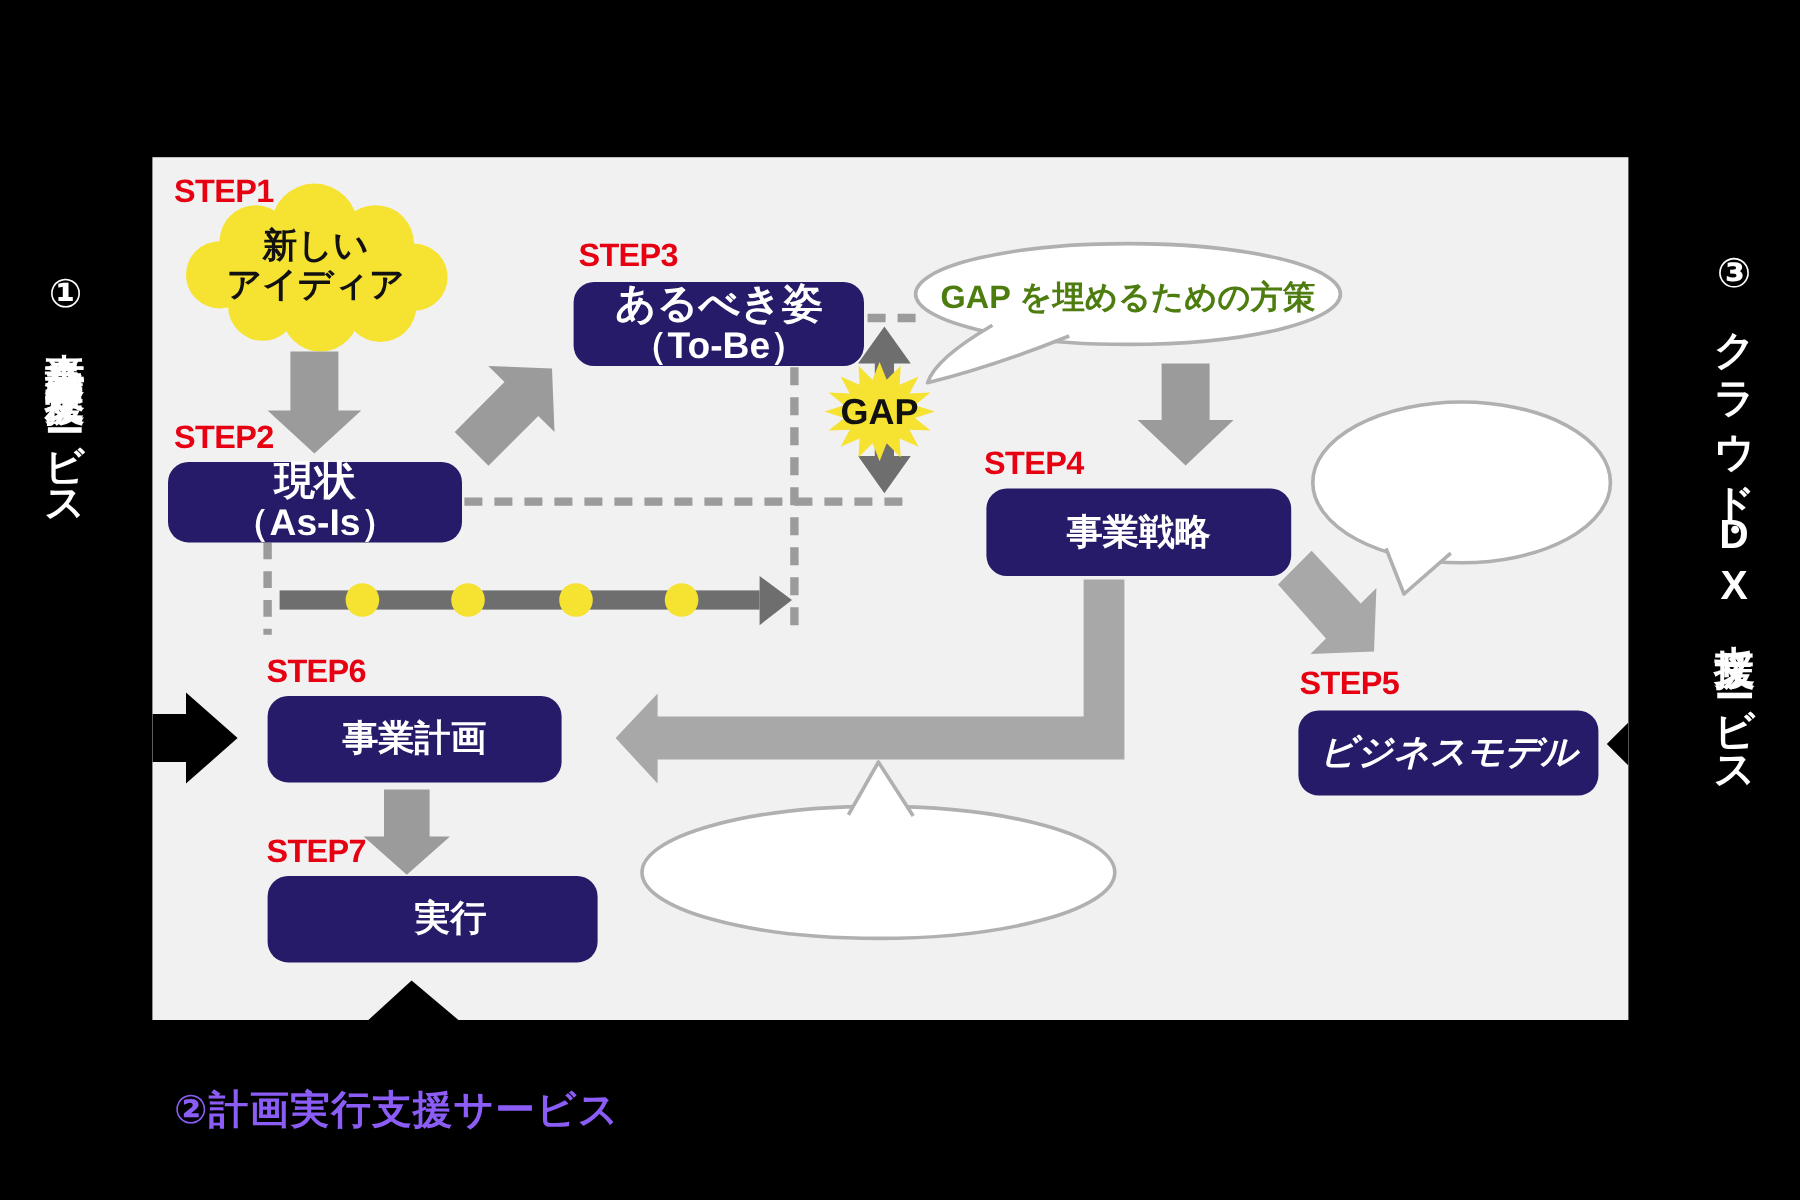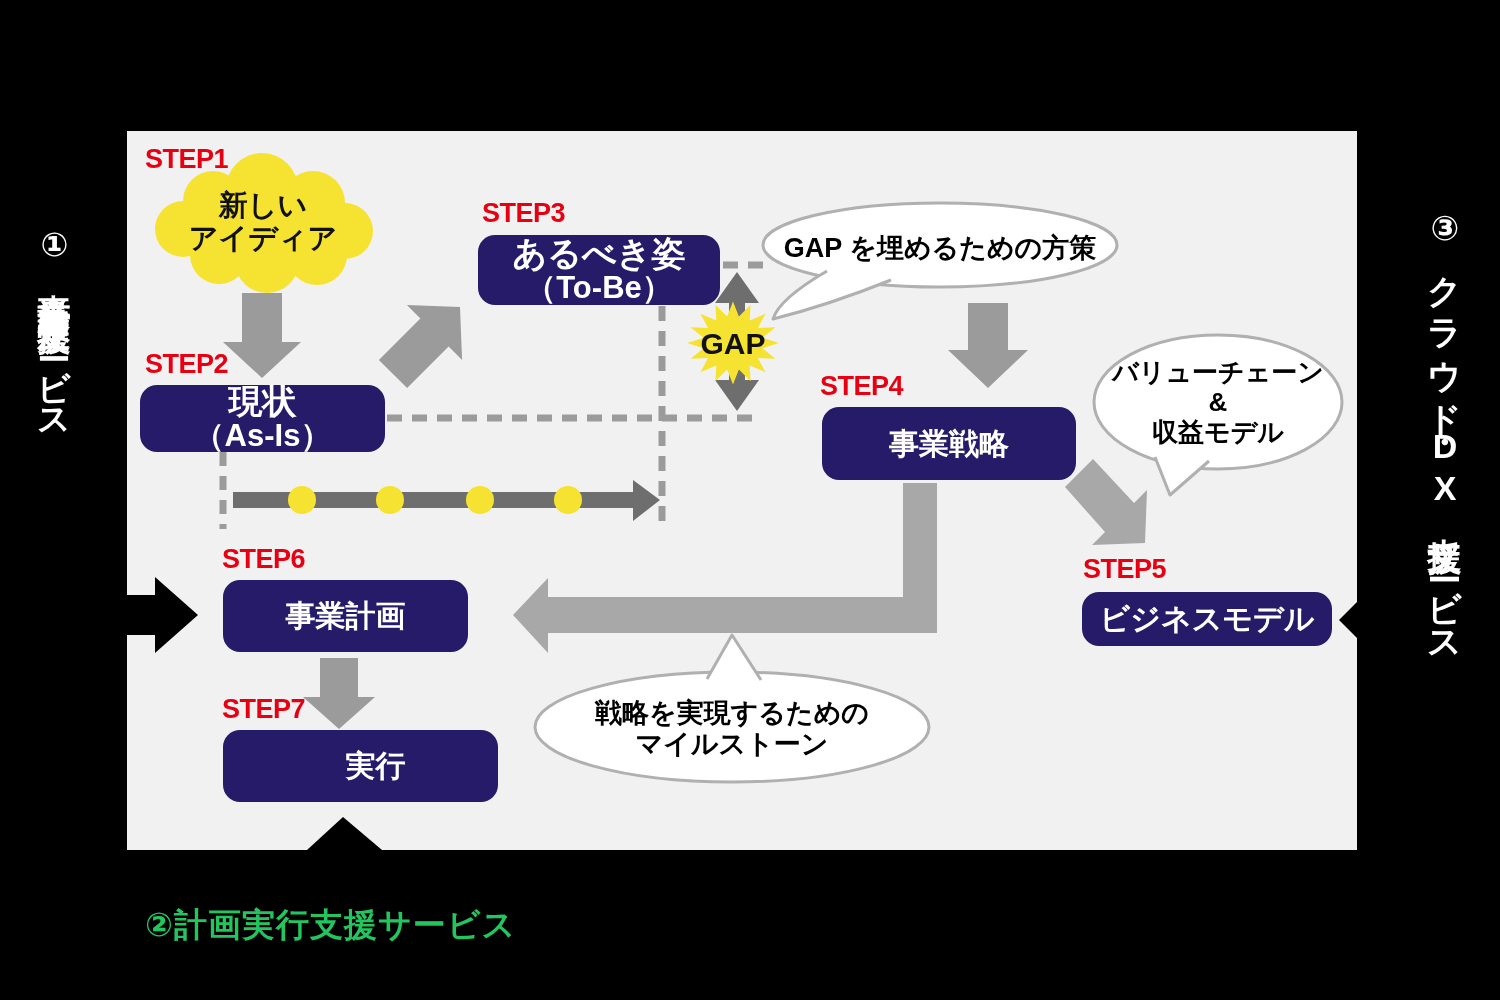--- a/index.html
+++ b/index.html
@@ -20,37 +20,37 @@
   }
   .node-box{
     position:absolute;background:#261b68;border-radius:17px;color:#fff;
     display:flex;flex-direction:column;align-items:center;justify-content:center;
     text-align:left;font-weight:bold;z-index:4;
   }
   .node-line1{font-size:34px;line-height:1.05;}
   .node-line2{font-size:31px;line-height:1.05;}
   .node-single{font-size:30px;line-height:1;}
   .bubble-text{
-    position:absolute;z-index:6;color:#000000;font-weight:bold;text-align:center;
+    position:absolute;z-index:6;color:#4d7c0f;font-weight:bold;text-align:center;
   }
   .cloud-text{
     position:absolute;z-index:6;color:#111;font-weight:bold;text-align:center;
     font-size:29px;line-height:1.15;
   }
   .gap-text{
     position:absolute;z-index:6;color:#111;font-weight:bold;text-align:center;
     font-size:30px;letter-spacing:0;
   }
   .service-vertical{
     position:absolute;color:#fff;font-weight:bold;font-size:33px;
     writing-mode:vertical-rl;letter-spacing:4px;white-space:nowrap;
   }
   .service-vertical .upright{text-orientation:upright;}
   .service-bottom{
-    position:absolute;color:#22c55e;font-weight:bold;font-size:33px;
+    position:absolute;color:#8b5cf6;font-weight:bold;font-size:33px;
     letter-spacing:1px;white-space:nowrap;
   }
 </style>
 </head>
 <body>
 
 <div class="panel">
 
   <svg width="1230" height="719" viewBox="0 0 1230 719">
 
@@ -131,41 +131,32 @@
     <div class="node-line1">現状</div>
     <div class="node-line2">（As-Is）</div>
   </div>
   <div class="node-box" style="left:351px;top:104px;width:242px;height:70px;">
     <div class="node-line1">あるべき姿</div>
     <div class="node-line2">（To-Be）</div>
   </div>
   <div class="node-box" style="left:695px;top:276px;width:254px;height:73px;">
     <div class="node-single">事業戦略</div>
   </div>
-  <div class="node-box" style="left:955px;top:461px;width:250px;height:54px;">
+  <div class="node-box" style="left:955px;top:461px;width:250px;height:71px;font-style:italic;">
     <div class="node-single">ビジネスモデル</div>
   </div>
   <div class="node-box" style="left:96px;top:449px;width:245px;height:72px;">
     <div class="node-single">事業計画</div>
   </div>
   <div class="node-box" style="left:96px;top:599px;width:245px;height:72px;padding-left:30px;">
     <div class="node-single">実行</div>
   </div>
 
   <div class="gap-text" style="left:546px;top:196px;width:120px;">GAP</div>
 
   <div class="bubble-text" style="left:633px;top:99px;width:360px;font-size:27px;">GAP を埋めるための方策</div>
-  <div class="bubble-text" style="left:961px;top:226px;width:260px;font-size:26px;line-height:30px;">
-    <div>バリューチェーン</div>
-    <div>&amp;</div>
-    <div>収益モデル</div>
-  </div>
-  <div class="bubble-text" style="left:415px;top:567px;width:380px;font-size:27px;line-height:31px;">
-    <div>戦略を実現するための</div>
-    <div>マイルストーン</div>
-  </div>
 </div>
 
 <div class="service-vertical" style="left:20px;top:225px;width:68px;height:490px;line-height:68px;">①事業計画策定支援サービス</div>
 
 <div class="service-vertical" style="left:1411px;top:208px;width:68px;height:510px;line-height:68px;font-size:34px;"><span>③クラウド・</span><span class="upright">DX</span><span>支援サービス</span></div>
 
 <div class="service-bottom" style="left:145px;top:903px;">②計画実行支援サービス</div>
 
 </body></html>

